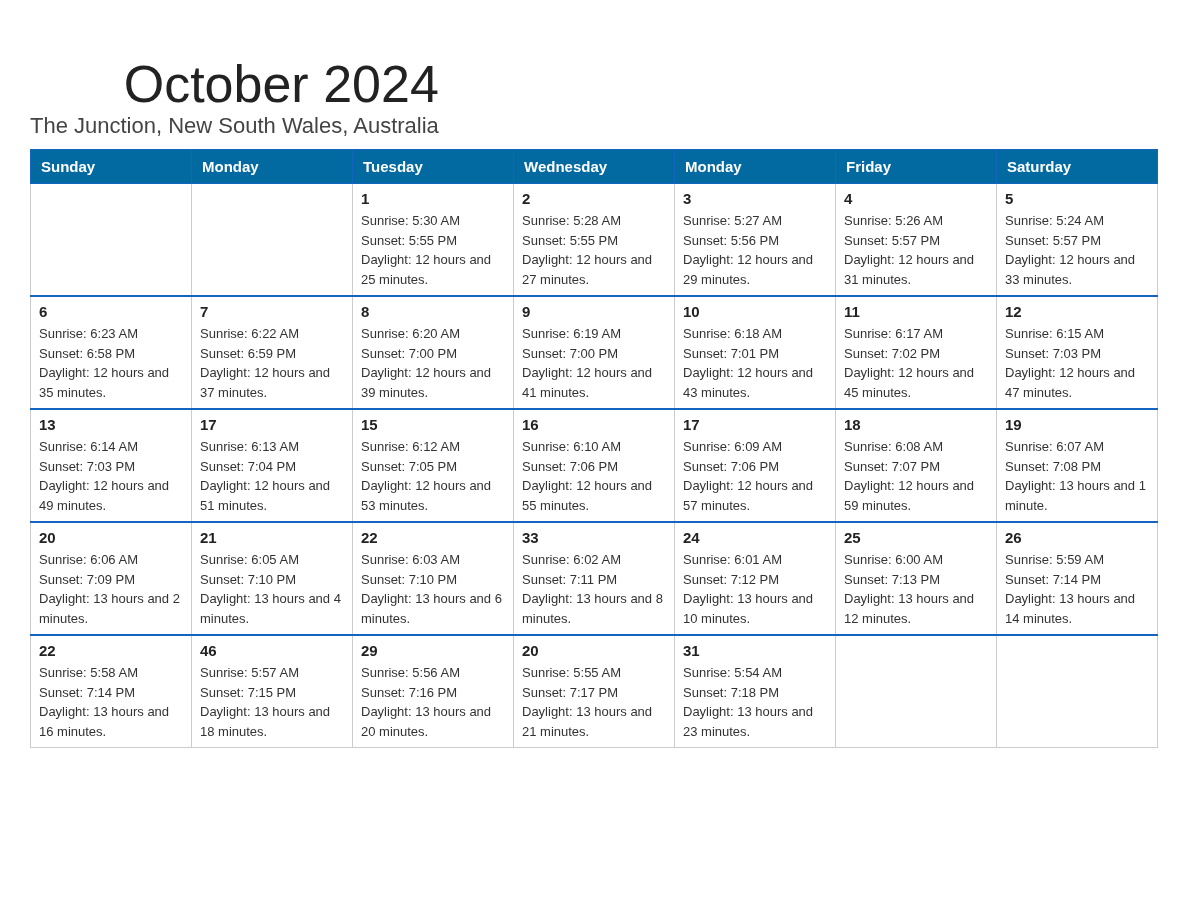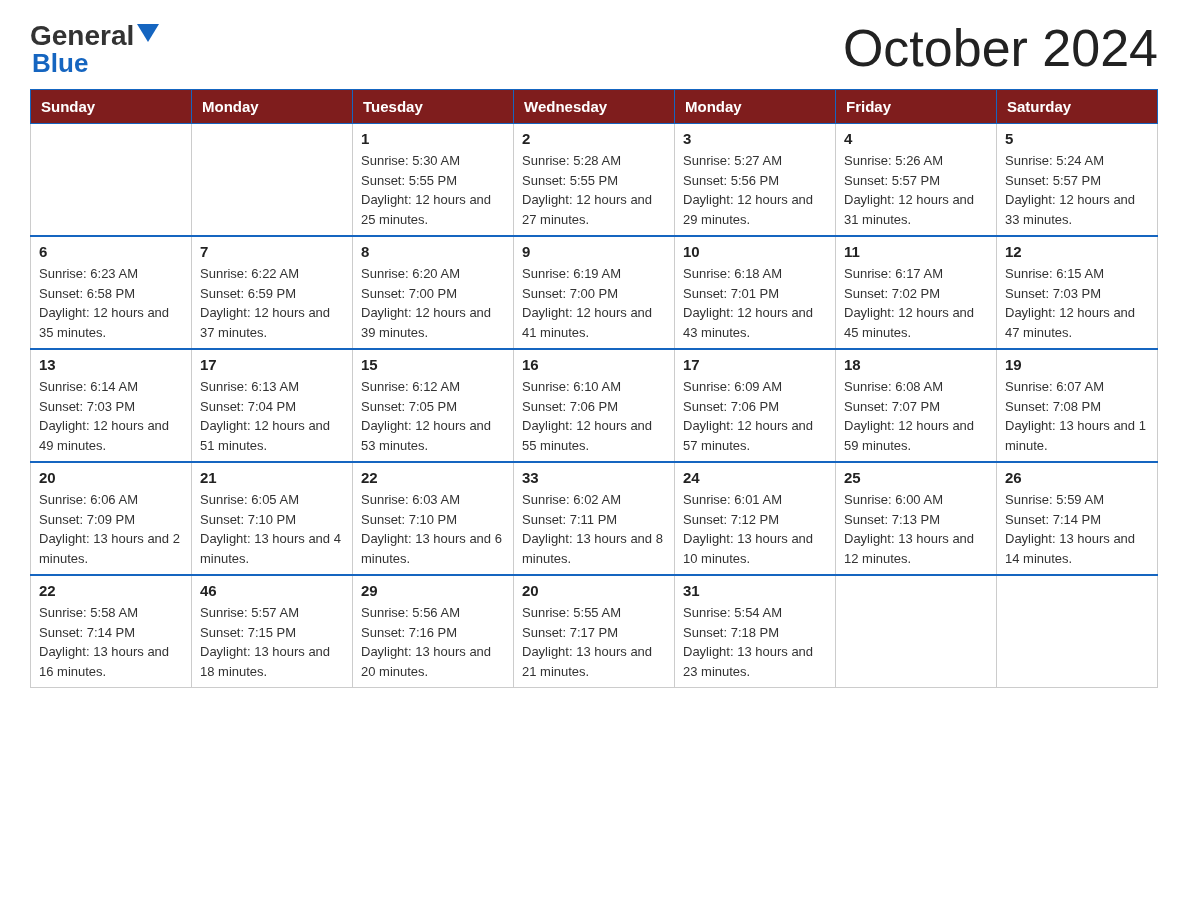--- a/index.html
+++ b/index.html
@@ -29,33 +29,34 @@
       padding-left: 2px;
     }
     .title-section {
       text-align: right;
     }
     .month-title {
       font-size: 52px;
       font-weight: 300;
       color: #222;
       line-height: 1.1;
+      margin-top: 36px;
     }
     .location-title {
       font-size: 22px;
       color: #444;
       font-weight: normal;
     }
     .calendar-table {
       width: 100%;
       border-collapse: collapse;
       margin-top: 10px;
     }
     .calendar-table th {
-      background-color: #7f1d1d;
+      background-color: #0369a1;
       color: #fff;
       padding: 8px 10px;
       font-size: 15px;
       font-weight: bold;
       text-align: left;
       border: 1px solid #1565c0;
     }
     .calendar-table td {
       border: 1px solid #ccc;
       vertical-align: top;
@@ -89,31 +90,23 @@
     .logo-general {
       font-size: 28px;
       font-weight: bold;
       color: #333;
     }
   </style>
 </head>
 <body>
 
 <div class="header">
-  <div class="logo">
-    <div class="logo-wrapper">
-      <span class="logo-general">General</span>
-      <svg width="22" height="20" viewBox="0 0 22 20" style="margin-left:3px; margin-top:-4px;">
-        <polygon points="0,0 22,0 11,18" fill="#1565c0"></polygon>
-      </svg>
-    </div>
-    <div class="logo-blue">Blue</div>
-  </div>
   <div class="title-section">
     <div class="month-title">October 2024</div>
+    <div class="location-title">The Junction, New South Wales, Australia</div>
   </div>
 </div>
 
 <table class="calendar-table">
   <thead>
     <tr>
       <th>Sunday</th>
       <th>Monday</th>
       <th>Tuesday</th>
       <th>Wednesday</th>

